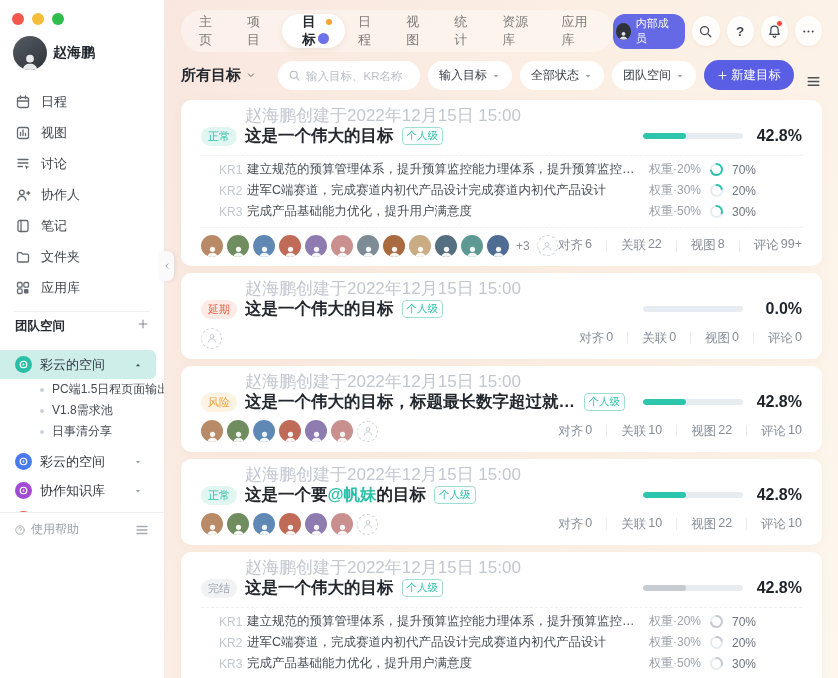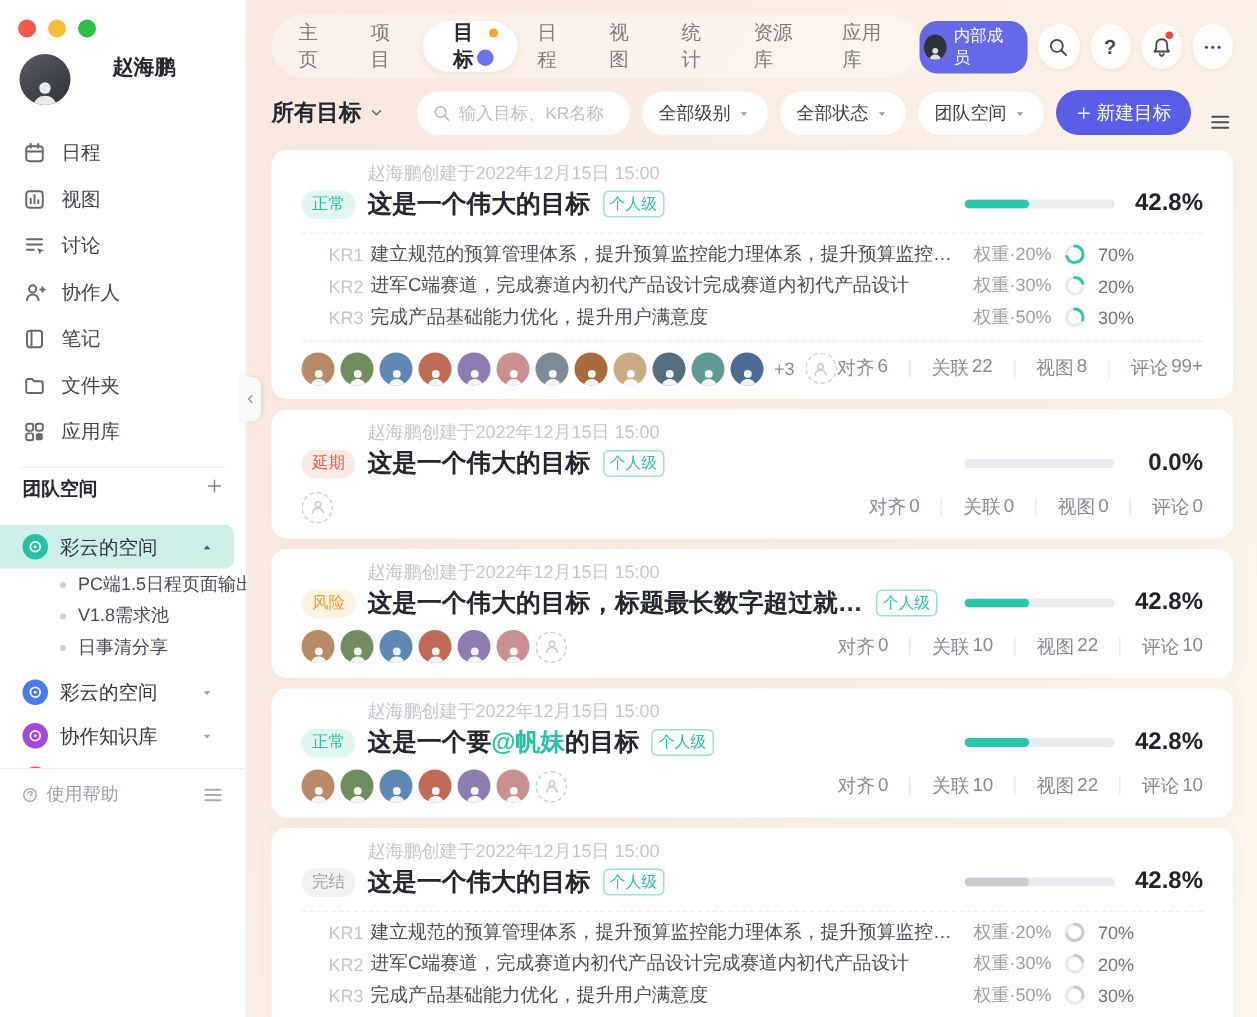--- a/index.html
+++ b/index.html
@@ -4,21 +4,21 @@
 <style>
   *{box-sizing:border-box;margin:0;padding:0}
   html,body{width:838px;height:678px;overflow:hidden}
   body{font-family:"Liberation Sans","DejaVu Sans",sans-serif;background:#fff}
   .app{position:relative;display:flex;width:838px;height:678px}
 
   
   .sidebar{position:relative;width:165px;flex-shrink:0;background:#fff;border-right:1px solid #ececee}
   .traffic{position:absolute;top:13px;left:12px;display:flex;gap:8px}
   .tl{width:12px;height:12px;border-radius:50%;display:inline-block}
-  .user-row{display:flex;gap:28px;margin:36px 0 0 13px}
+  .user-row{display:flex;align-items:center;gap:6px;margin:36px 0 0 13px}
   .user-avatar{width:34px;height:34px;border-radius:50%;background:linear-gradient(145deg,#565c64,#2e3339);display:flex;align-items:flex-end;justify-content:center;overflow:hidden;color:#e8e9eb}
   .user-avatar svg{width:22px;height:22px;margin-bottom:-3px}
   .user-name{font-size:14px;font-weight:700;color:#23272e}
   .side-menu{margin-top:16px}
   .menu-item{display:flex;align-items:center;gap:10px;height:31px;padding:0 15px;font-size:13px;color:#40454e;cursor:pointer}
   .menu-item .icn{color:#63696f}
   .sdivider{border-top:1px solid #f0f0f2;margin:8px 14px 6px}
   .team-header{display:flex;justify-content:space-between;height:30px;padding:0 15px;font-size:12.5px;font-weight:700;color:#272b31}
   .plus-btn{color:#7b828c;display:inline-flex}
   .space-area{height:166px;overflow:hidden;margin-top:2px}
@@ -68,21 +68,21 @@
   .filter-pill{display:flex;align-items:center;gap:4px;height:29px;background:#fff;border-radius:15px;padding:0 11px;font-size:12px;color:#3a4049;cursor:pointer}
   .filter-pill .icn{color:#9aa0a8}
   .new-btn{display:flex;align-items:center;gap:3px;height:30px;background:#595ee4;color:#fff;border:none;border-radius:15px;padding:0 13px;font-size:12.5px;cursor:pointer;font-family:inherit}
   .new-btn .icn{width:11px;height:11px}
   .view-toggle{display:inline-flex;color:#4a5058;margin-left:3px;cursor:pointer}
   .view-toggle .icn{width:17px;height:17px}
 
   
   .goals{display:flex;flex-direction:column;gap:7px}
   .card{background:#fff;border-radius:10px;padding:9px 20px;box-shadow:0 2px 10px rgba(205,155,120,.08)}
-  .card-date{font-size:12px;line-height:13px;color:#c2c7cf;margin:0 0 2px 44px}
+  .card-date{font-size:17px;line-height:13px;color:#c2c7cf;margin:0 0 2px 44px}
   .card-head{display:flex;align-items:center;gap:8px;height:24px}
   .badge{font-size:11px;line-height:1;border-radius:10px;padding:4px 7px;flex-shrink:0;font-weight:400}
   .gtitle{font-size:16.5px;font-weight:700;color:#23272e;white-space:nowrap;overflow:hidden;text-overflow:ellipsis;min-width:0}
   .mention{color:#2bbfa8}
   .tag{font-size:10.5px;color:#2bbfa8;border:1px solid #9fdfd3;border-radius:4px;padding:1px 4px;flex-shrink:0}
   .progress-wrap{margin-left:auto;display:flex;align-items:center;gap:13px;flex-shrink:0;padding-left:10px}
   .progress{width:100px;height:6px;border-radius:3px;background:#e7ecf1;overflow:hidden}
   .progress i{display:block;height:100%;border-radius:3px}
   .pct{font-size:16px;font-weight:700;color:#1f242b;min-width:46px;text-align:right}
   .kr-section{border-top:1px dashed #edeff2;margin-top:7px;padding:3px 0 5px}
@@ -386,21 +386,21 @@
         <div class="search-pill">
           <span class="icn" id="ic-search2">
               <svg xmlns="http://www.w3.org/2000/svg" viewBox="0 0 16 16" fill="none" stroke="currentColor" stroke-width="1.3" stroke-linecap="round" stroke-linejoin="round">
                 <circle cx="7" cy="7" r="4.3"></circle>
                 <path d="M10.3 10.3L13.6 13.6"></path>
               </svg>
             </span>
           <input placeholder="输入目标、KR名称" style="">
         </div>
         <span id="filters" style="display:contents"><div class="filter-pill">
-              <span>全部级别</span>
+              <span>输入目标</span>
               <span class="icn i10">
                 <svg xmlns="http://www.w3.org/2000/svg" viewBox="0 0 16 16" fill="none" stroke="currentColor" stroke-width="1.3" stroke-linecap="round" stroke-linejoin="round">
                   <path d="M4.5 6.2h7L8 10.2z" fill="currentColor" stroke="none"></path>
                 </svg>
               </span>
             </div><div class="filter-pill">
               <span>全部状态</span>
               <span class="icn i10">
                 <svg xmlns="http://www.w3.org/2000/svg" viewBox="0 0 16 16" fill="none" stroke="currentColor" stroke-width="1.3" stroke-linecap="round" stroke-linejoin="round">
                   <path d="M4.5 6.2h7L8 10.2z" fill="currentColor" stroke="none"></path>

